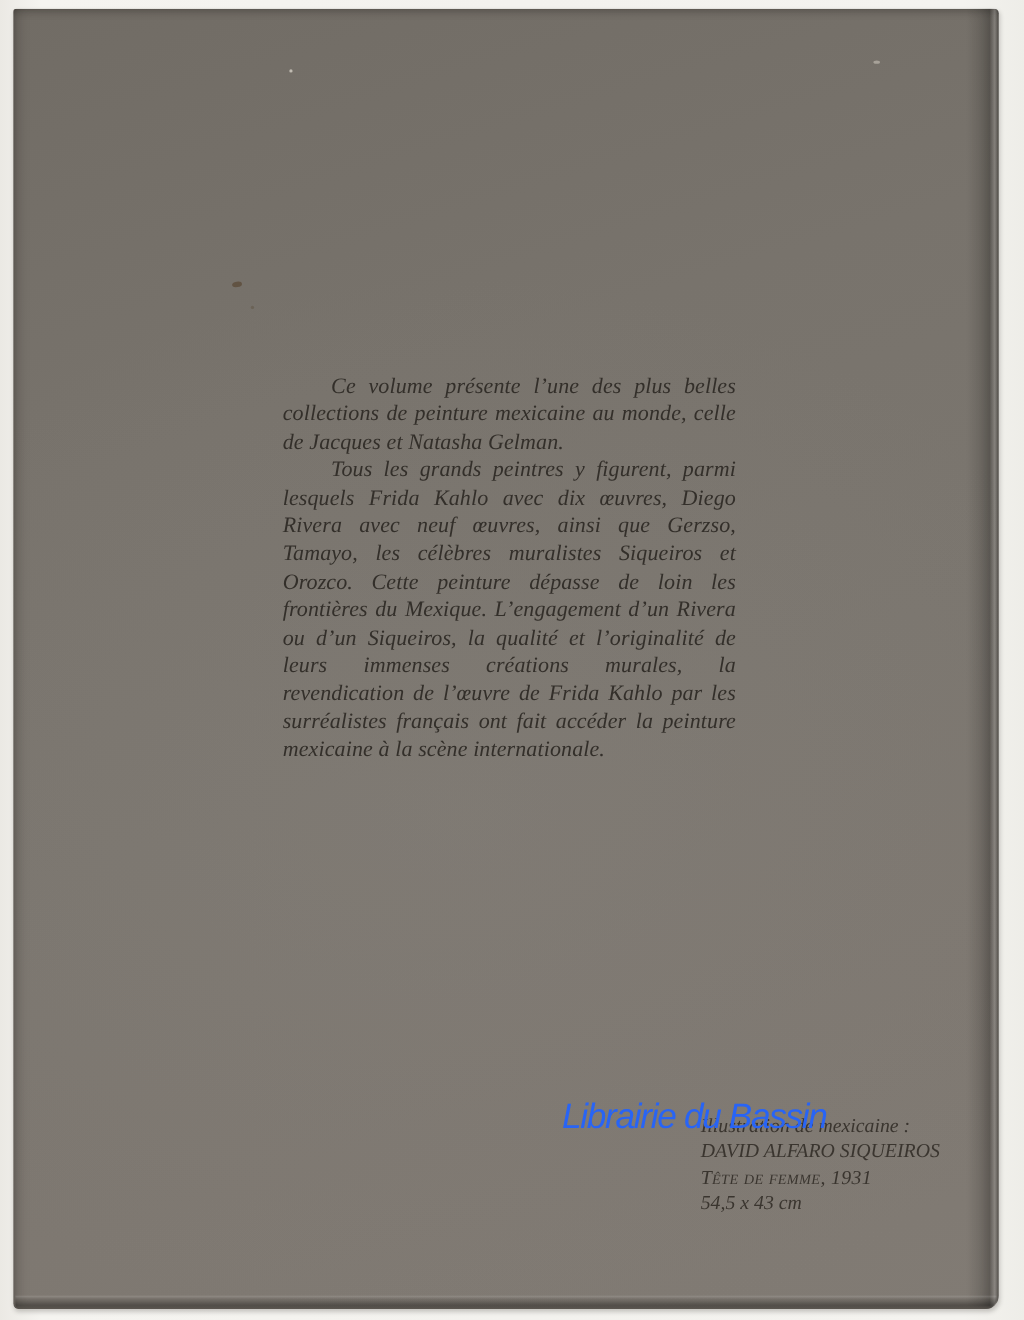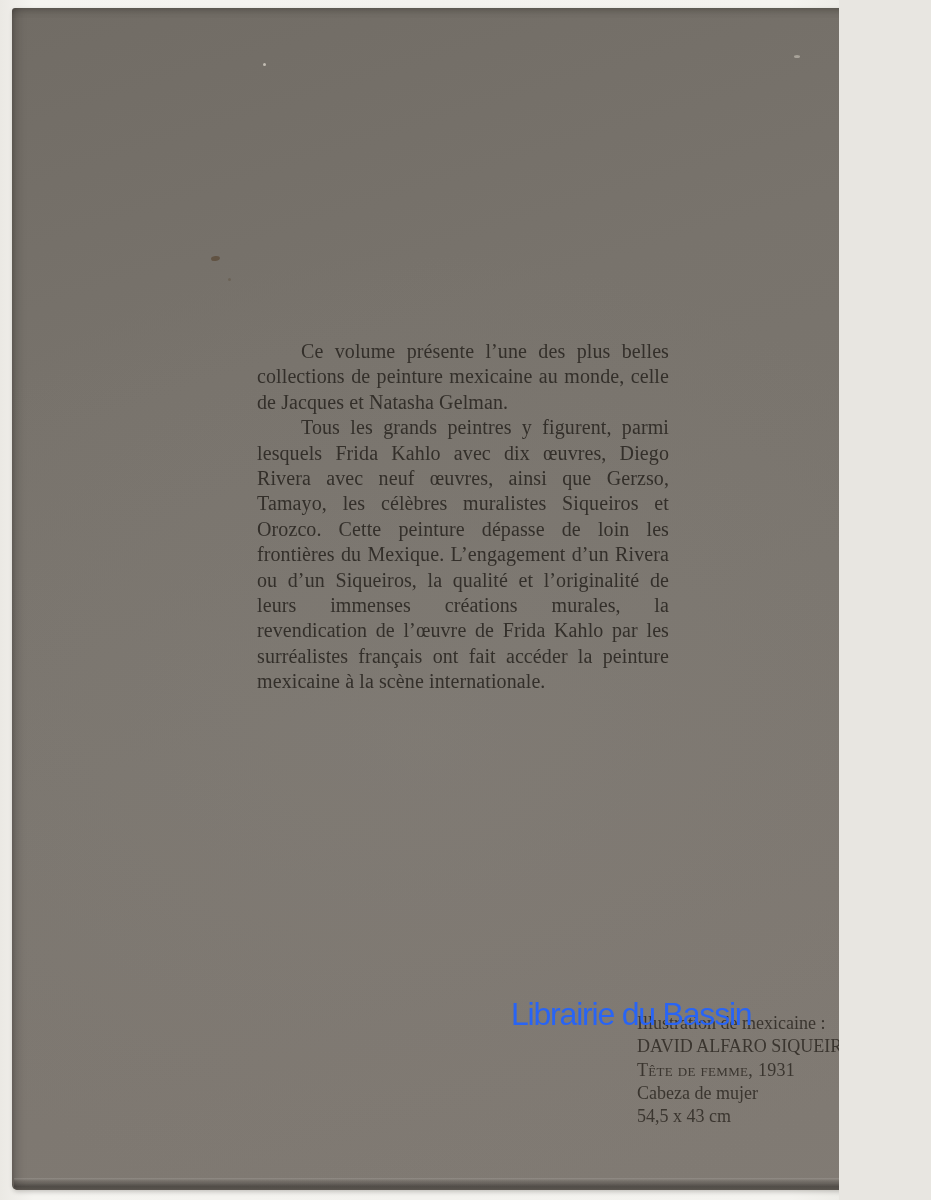--- a/index.html
+++ b/index.html
@@ -3,24 +3,25 @@
 <meta charset="utf-8">
 <style>
   html, body {
     margin: 0;
     padding: 0;
     background: #e8e6e1;
     font-family: "Liberation Serif", serif;
   }
   .photo {
     position: relative;
-    width: 839px;
+    width: 931px;
     height: 1200px;
     overflow: hidden;
     background: linear-gradient(90deg, #ebe9e4 0%, #f5f4f0 4%, #f3f2ee 50%, #f4f3ef 94%, #eeede8 100%);
+    font-style: italic;
   }
   
   .book-cover {
     position: absolute;
     left: 12px;
     top: 8px;
     width: 896px;
     height: 1182px;
     border-radius: 3px 4px 12px 5px;
     background:
@@ -123,21 +124,20 @@
 
     <div class="blurb">
       <p>Ce volume présente l’une des plus belles collections de peinture mexicaine au monde, celle de Jacques et Natasha Gelman.</p>
       <p>Tous les grands peintres y figurent, parmi lesquels Frida Kahlo avec dix œuvres, Diego Rivera avec neuf œuvres, ainsi que Gerzso, Tamayo, les célèbres muralistes Siqueiros et Orozco. Cette peinture dépasse de loin les frontières du Mexique. L’engagement d’un Rivera ou d’un Siqueiros, la qualité et l’originalité de leurs immenses créations murales, la revendication de l’œuvre de Frida Kahlo par les surréalistes français ont fait accéder la peinture mexicaine à la scène internationale.</p>
     </div>
 
     <div class="credit">
       <div>Illustration de mexicaine :</div>
       <div>DAVID ALFARO SIQUEIROS</div>
       <div class="smallcaps">Tête de femme, 1931</div>
-      <div>Cabeza de mujer</div>
       <div>54,5 x 43 cm</div>
     </div>
 
     <div class="cover-right-sheen"></div>
     <div class="page-edge"></div>
 
   </div>
 
   <div class="watermark">Librairie du Bassin</div>
 

